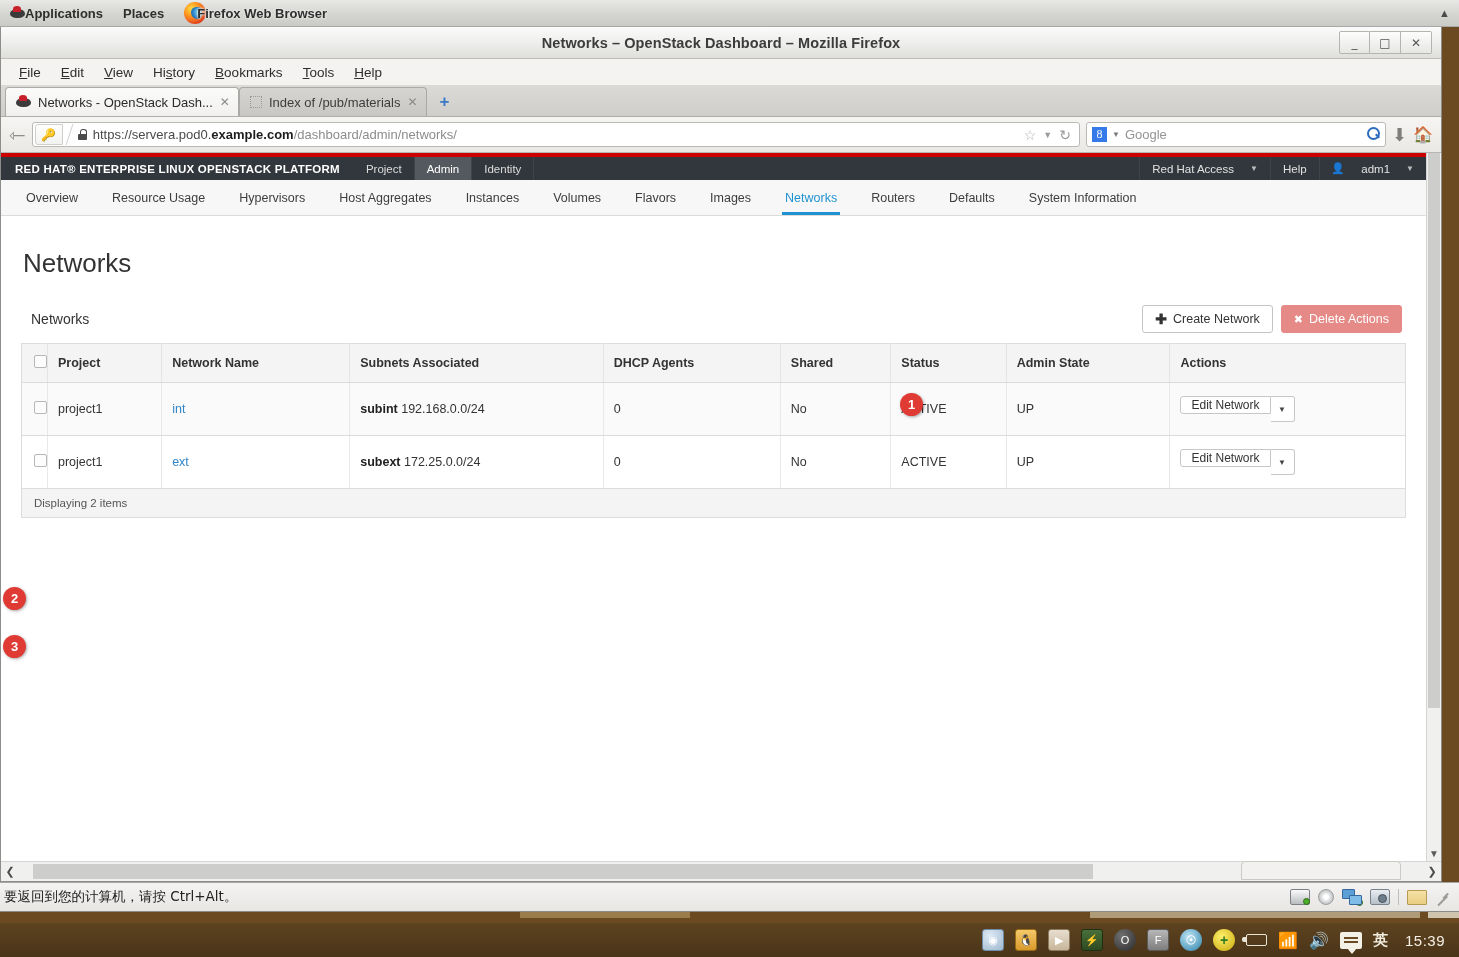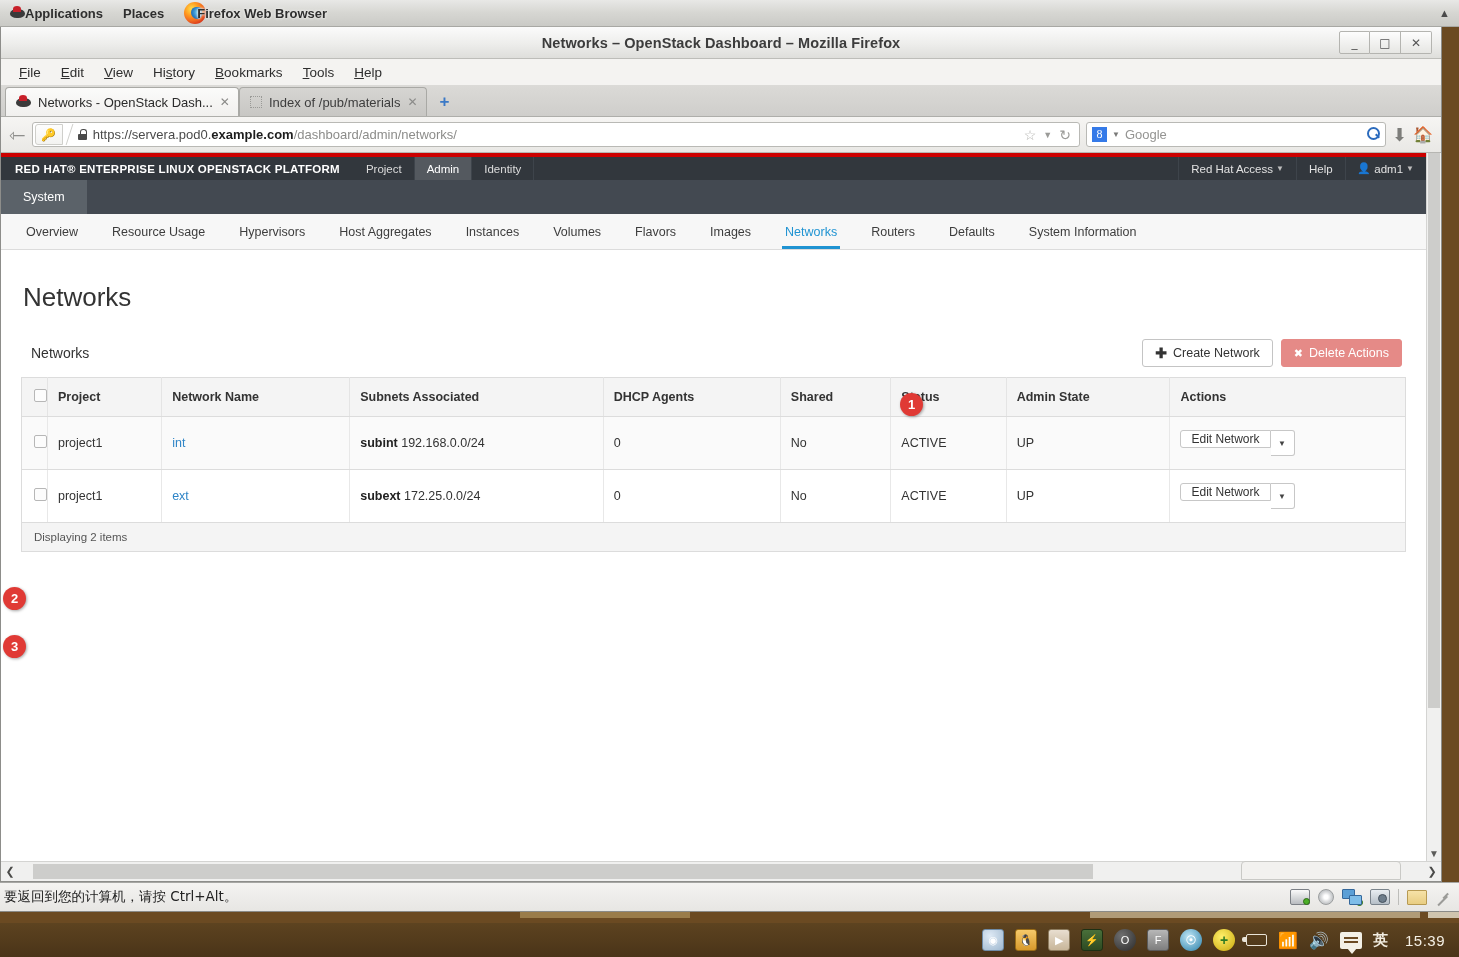--- a/index.html
+++ b/index.html
@@ -155,21 +155,21 @@
     font-weight: bold; letter-spacing: 0.25px; white-space: nowrap;
   }
   .os-nav {
     display: flex; align-items: center; padding: 0 12px; font-size: 11.5px; color: #dcdcdc;
     border-right: 1px solid #3e444b;
   }
   .os-nav:first-of-type { border-left: 1px solid #3e444b; }
   .os-nav.active { background: #54595f; color: #fff; }
   #os-topbar-right { margin-left: auto; display: flex; align-items: stretch; }
   .os-nav-r {
-    display: flex; align-items: center; gap: 3px; padding: 0 12px; font-size: 11.5px;
+    display: flex; align-items: center; gap: 16px; padding: 0 12px; font-size: 11.5px;
     color: #e2e2e2; border-left: 1px solid #3e444b;
   }
   .caret-d { font-size: 8px; color: #bdbdbd; }
   .user-ico { font-size: 11px; }
 
   #os-subbar {
     height: 34px; background: #434951; display: flex; align-items: stretch;
   }
   #os-system-tab {
     display: flex; align-items: center; padding: 0 22px; font-size: 12.5px; color: #fff;
@@ -425,23 +425,20 @@
             <span>Help</span>
           </div>
           <div class="os-nav-r">
             <span class="user-ico">👤</span>
             <span>adm1</span>
             <span class="caret-d">▼</span>
           </div>
         </div>
       </div>
 
-      <div id="os-subbar">
-        <div id="os-system-tab">System</div>
-      </div>
 
       <div id="os-tabs">
         <div class="os-tab">Overview</div>
         <div class="os-tab">Resource Usage</div>
         <div class="os-tab">Hypervisors</div>
         <div class="os-tab">Host Aggregates</div>
         <div class="os-tab">Instances</div>
         <div class="os-tab">Volumes</div>
         <div class="os-tab">Flavors</div>
         <div class="os-tab">Images</div>

